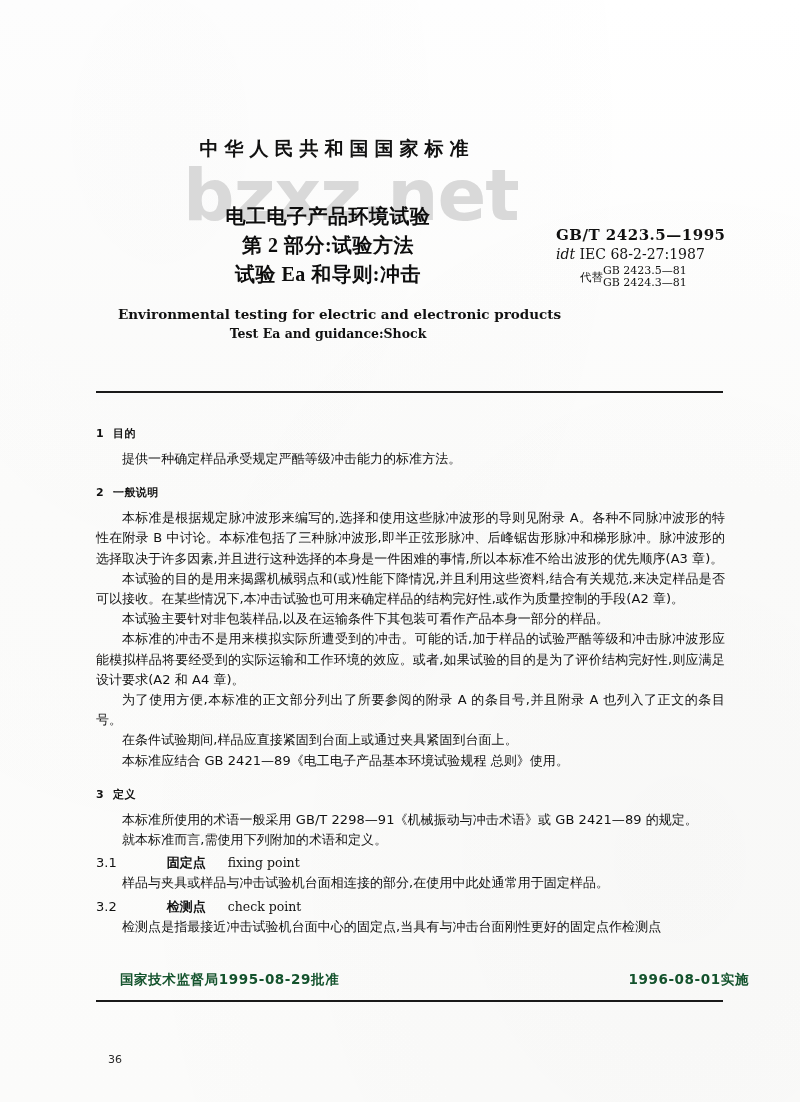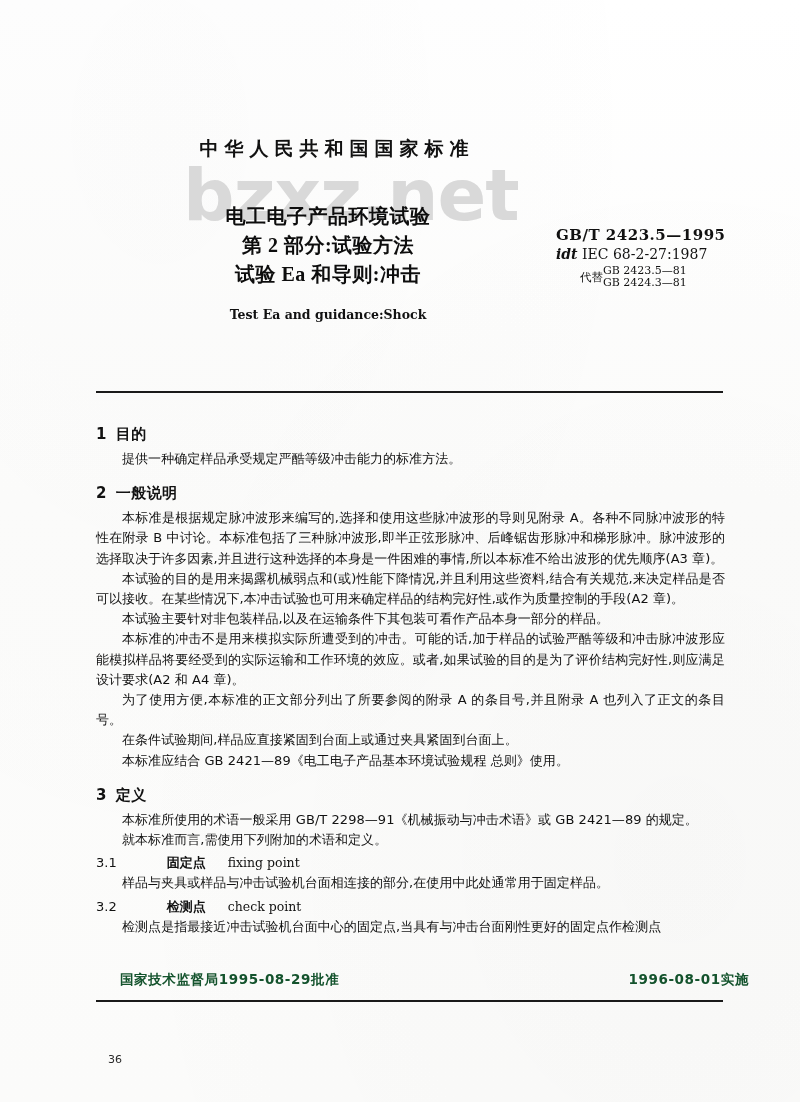--- a/index.html
+++ b/index.html
@@ -95,21 +95,21 @@
     font-size: 15px;
     letter-spacing: 0.5px;
     white-space: nowrap;
   }
   .std-idt {
     font-family: "DejaVu Serif", "Liberation Serif", serif;
     font-size: 14px;
     margin-top: 2px;
     white-space: nowrap;
   }
-  .std-idt .it { font-style: italic; font-weight: bold; }
+  .std-idt .it { font-style: italic; font-weight: normal; }
   .std-replace {
     display: flex;
     align-items: center;
     margin-top: 3px;
     margin-left: 24px;
     white-space: nowrap;
   }
   .std-replace .rep-label {
     font-family: "DejaVu Sans", "Liberation Sans", sans-serif;
     font-size: 11.5px;
@@ -151,21 +151,21 @@
   .body-area {
     position: absolute;
     left: 96px;
     top: 424px;
     width: 629px;
     color: #121212;
   }
   .sec-head {
     font-family: "DejaVu Sans", "Liberation Sans", sans-serif;
     font-weight: bold;
-    font-size: 15px;
+    font-size: 11px;
     line-height: 20px;
     letter-spacing: 0.4px;
     margin-top: 14px;
     margin-bottom: 5px;
   }
   .sec-head:first-child { margin-top: 0; }
   .sec-head .num { margin-right: 9px; }
   .para {
     font-family: "DejaVu Sans", "Liberation Sans", sans-serif;
     font-size: 13px;
@@ -249,20 +249,21 @@
       <div class="std-replace">
         <span class="rep-label">代替</span>
         <span class="rep-stack">
           <div>GB 2423.5—81</div>
           <div>GB 2424.3—81</div>
         </span>
       </div>
     </div>
 
     <div class="title-en">
+      <div class="el l1">Environmental testing for electric and electronic products</div>
       <div class="el l3">Test Ea and guidance:Shock</div>
     </div>
 
     <div class="rule-top"></div>
 
     <div class="body-area">
 
       <div class="sec-head">
         <span class="num">1</span><span>目的</span>
       </div>

